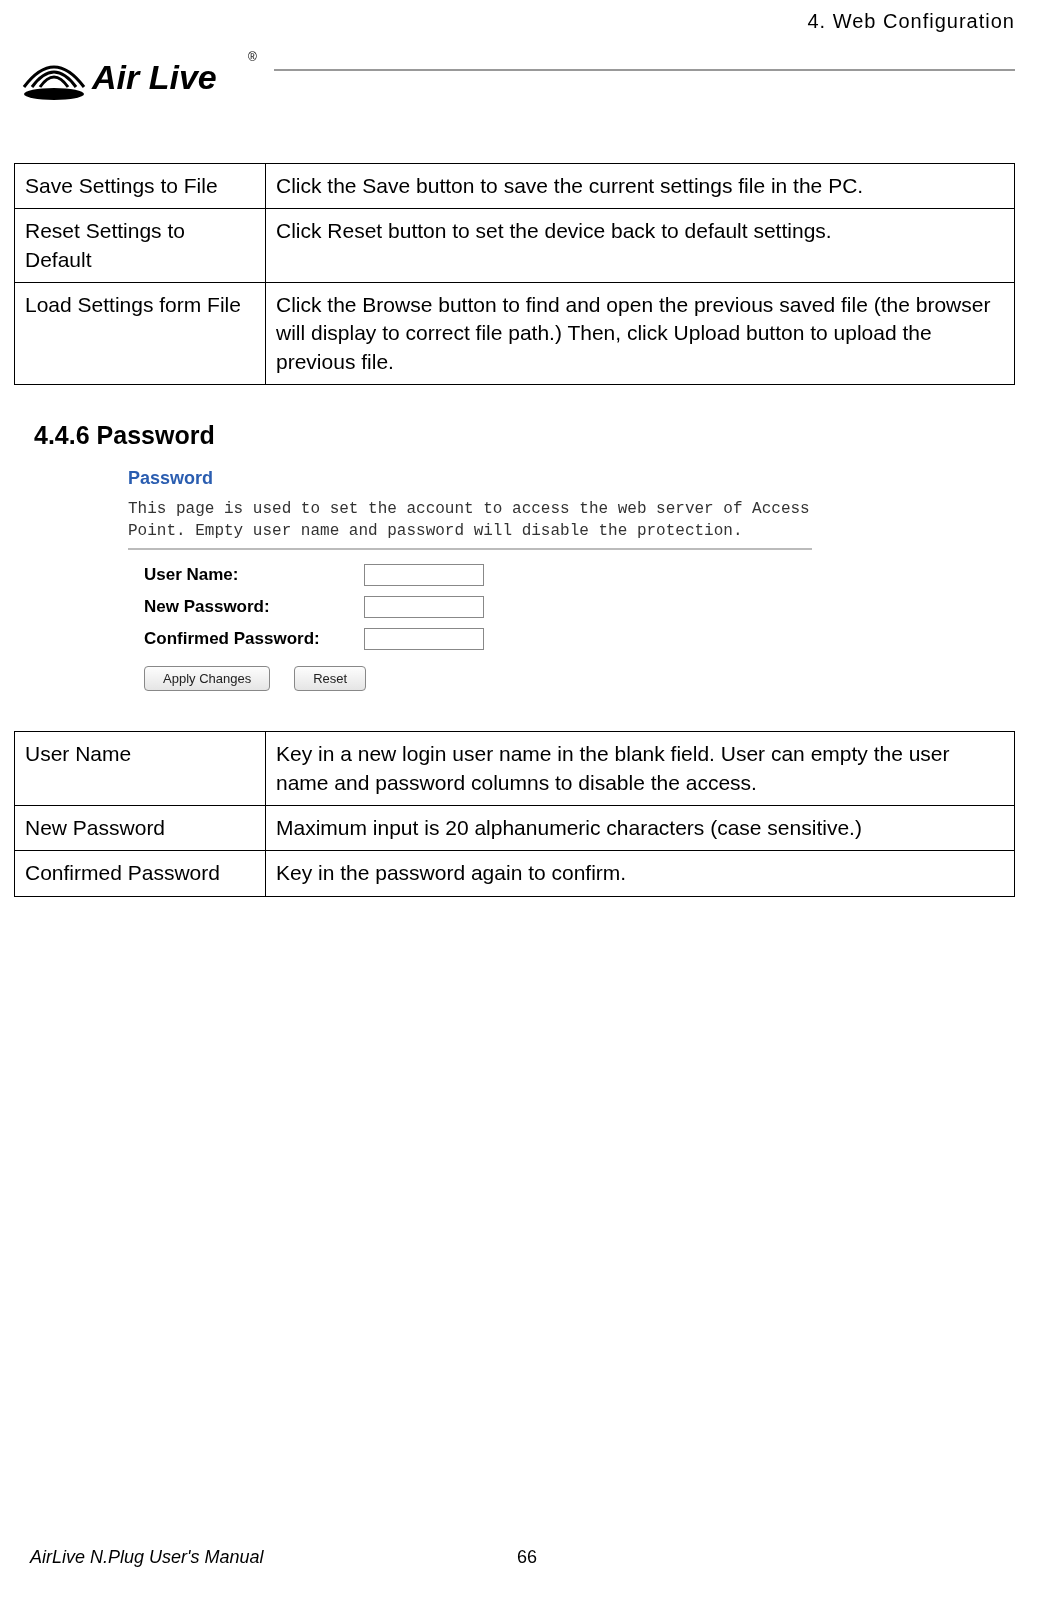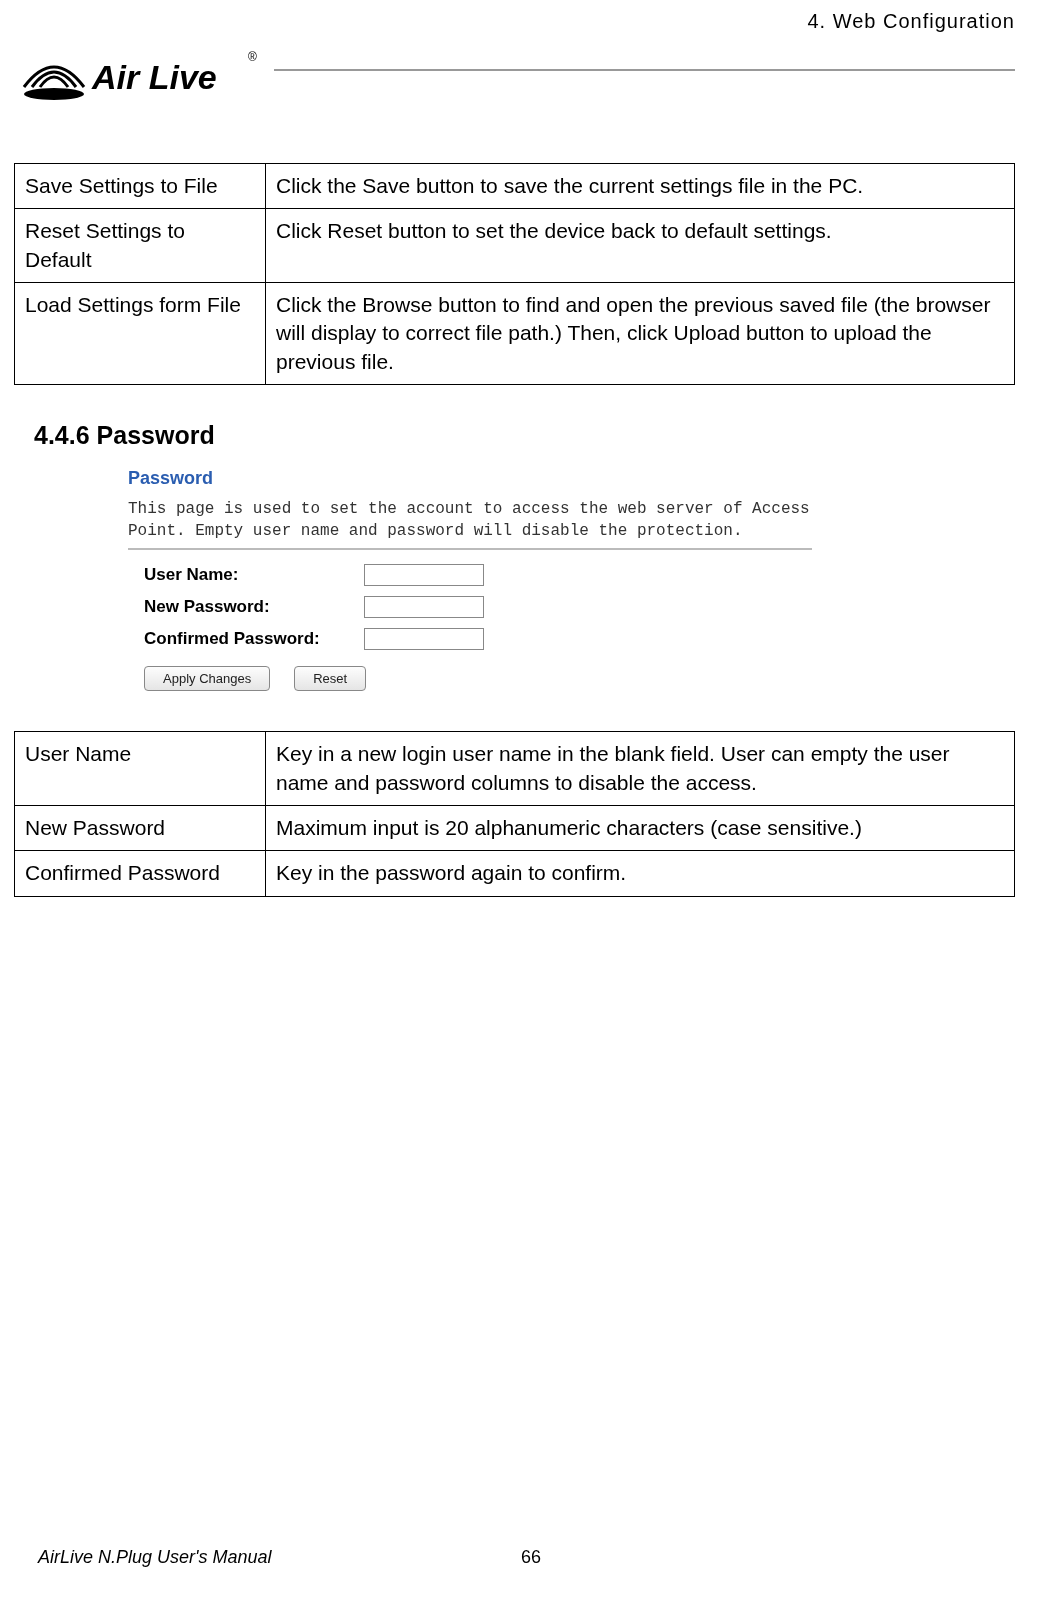--- a/index.html
+++ b/index.html
@@ -123,21 +123,20 @@
     cursor: pointer;
   }
   .footer {
     position: absolute;
     bottom: 30px;
     left: 30px;
     right: 21px;
     display: flex;
     align-items: baseline;
     font-size: 18px;
-    margin-left: 8px;
   }
   .footer-title {
     font-style: italic;
   }
   .footer-page {
     position: absolute;
     left: 50%;
     transform: translateX(-50%);
     font-size: 18px;
   }

